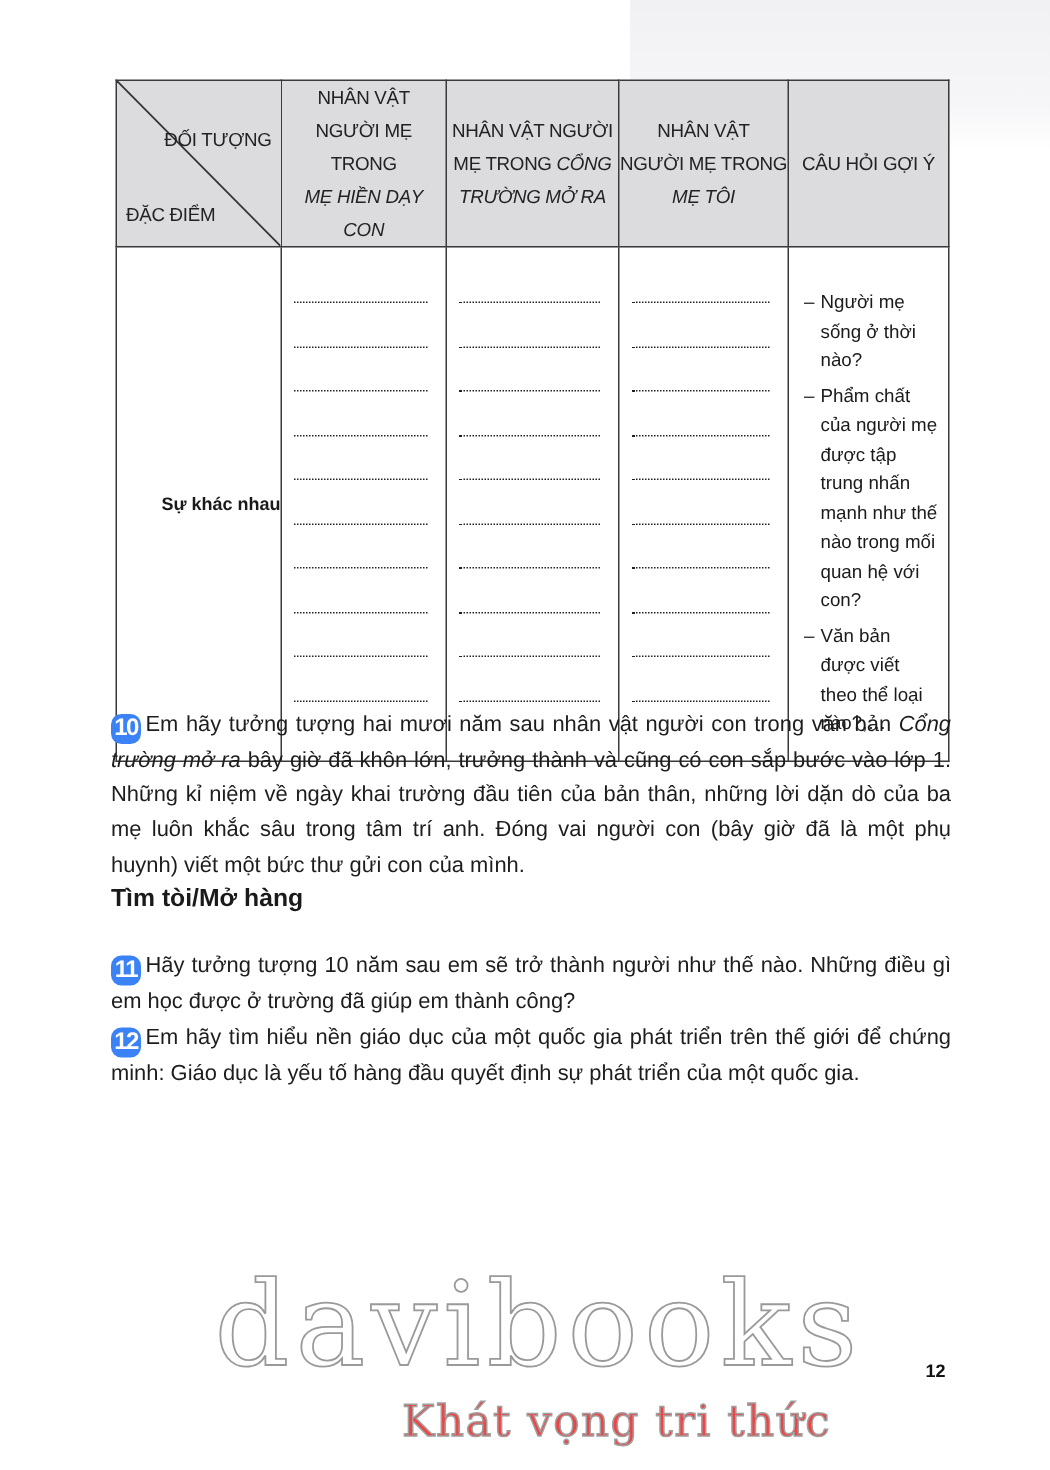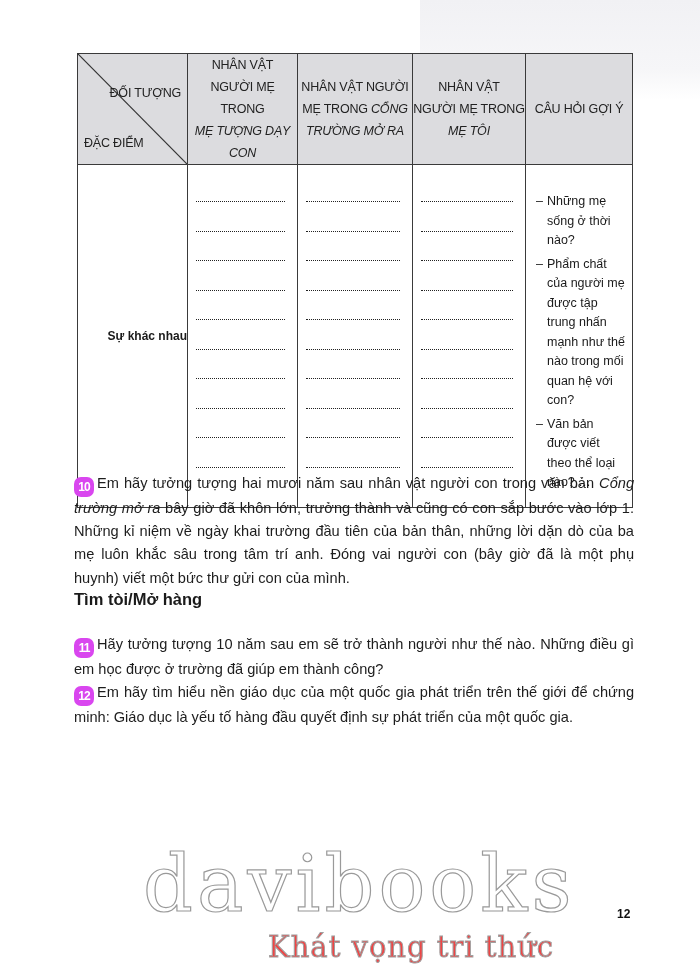--- a/index.html
+++ b/index.html
@@ -106,25 +106,25 @@
       left: 74px;
       width: 560px;
       font-size: 14.6px;
       line-height: 23.2px;
       color: #1d1d1d;
       text-align: justify;
     }
     .q-badge {
       display: inline-block;
       width: 20px; height: 20px;
-      background: #d946ef;
+      background: #3b82f6;
       border-radius: 7px;
       color: #fff;
       font-weight: bold;
-      font-size: 12px;
+      font-size: 16px;
       line-height: 20px;
       text-align: center;
       letter-spacing: -1px;
       margin-right: 3px;
       vertical-align: -3px;
     }
     .section-heading {
       position: absolute;
       left: 74px;
       top: 590px;
@@ -183,21 +183,21 @@
       <th class="diag-cell">
         <svg viewBox="0 0 100 100" preserveAspectRatio="none">
           <line x1="0" y1="0" x2="100" y2="100" stroke="#333" stroke-width="1.2" vector-effect="non-scaling-stroke"></line>
         </svg>
         <span class="diag-top">ĐỐI TƯỢNG</span>
         <span class="diag-bottom">ĐẶC ĐIỂM</span>
       </th>
       <th>
         <div>NHÂN VẬT</div>
         <div>NGƯỜI MẸ TRONG</div>
-        <div class="italic">MẸ TƯỢNG DẠY CON</div>
+        <div class="italic">MẸ HIỀN DẠY CON</div>
       </th>
       <th>
         <div>NHÂN VẬT NGƯỜI</div>
         <div><span>MẸ TRONG </span><span class="italic">CỔNG</span></div>
         <div class="italic">TRƯỜNG MỞ RA</div>
       </th>
       <th>
         <div>NHÂN VẬT</div>
         <div>NGƯỜI MẸ TRONG</div>
         <div class="italic">MẸ TÔI</div>
@@ -242,21 +242,21 @@
         <div class="dot-line"></div>
         <div class="dot-line"></div>
         <div class="dot-line"></div>
         <div class="dot-line"></div>
         <div class="dot-line"></div>
         <div class="dot-line"></div>
       </td>
       <td class="hint-col">
         <div class="hint-item">
           <span class="hint-dash">–</span>
-          <span class="hint-text">Những mẹ sống ở thời nào?</span>
+          <span class="hint-text">Người mẹ sống ở thời nào?</span>
         </div>
         <div class="hint-item">
           <span class="hint-dash">–</span>
           <span class="hint-text">Phẩm chất của người mẹ được tập trung nhấn mạnh như thế nào trong mối quan hệ với con?</span>
         </div>
         <div class="hint-item">
           <span class="hint-dash">–</span>
           <span class="hint-text">Văn bản được viết theo thể loại nào?,…</span>
         </div>
       </td>

